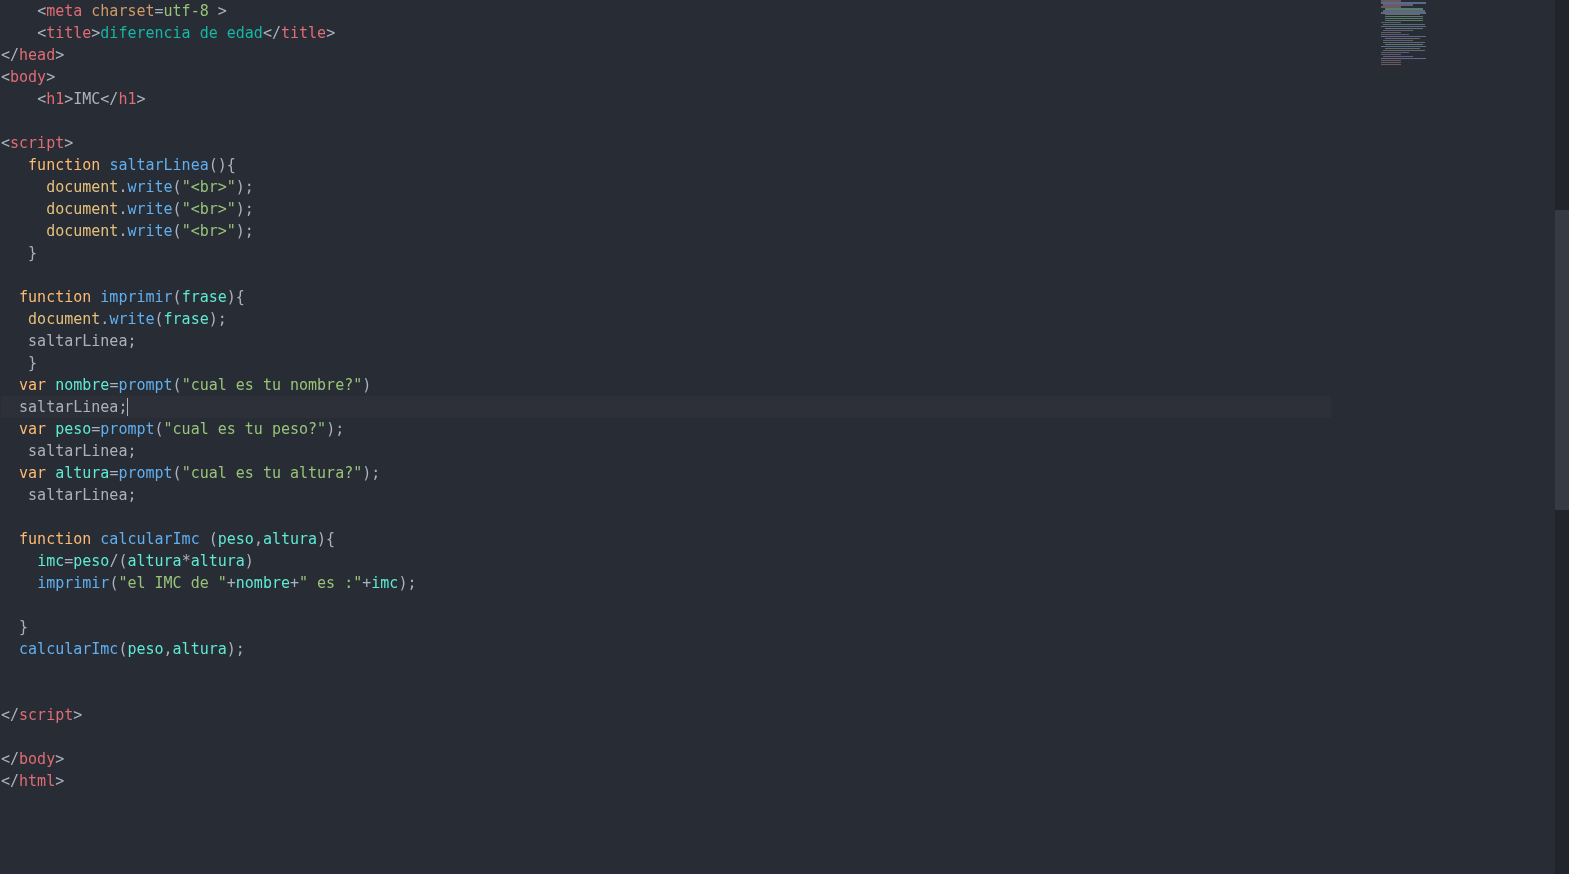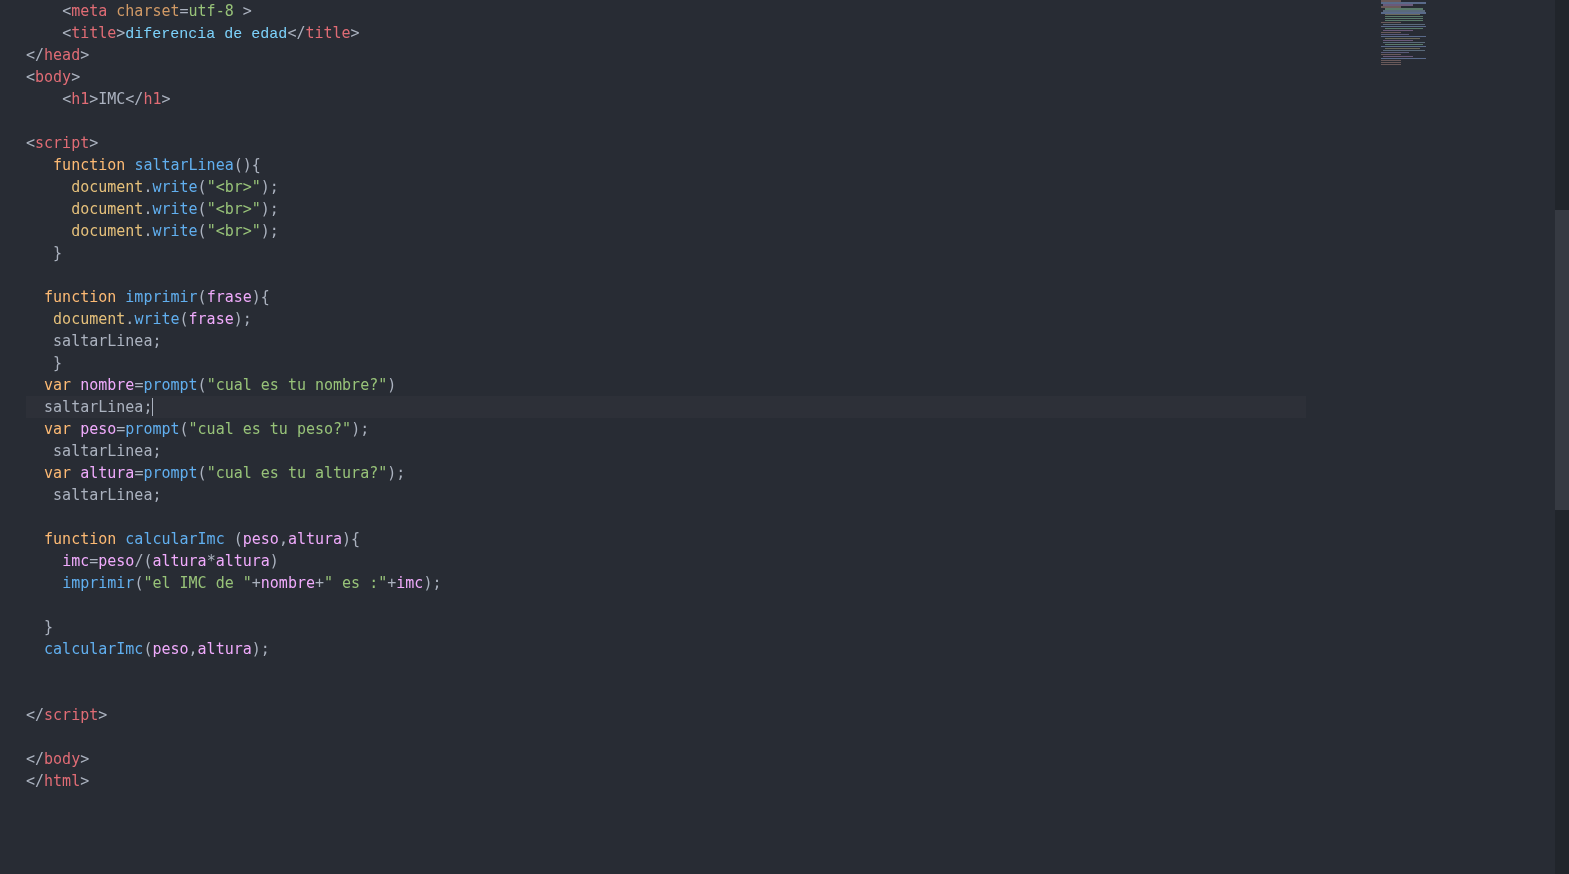--- a/index.html
+++ b/index.html
@@ -12,21 +12,21 @@
       width: 1569px;
       height: 874px;
       position: relative;
     }
     .editor {
       position: absolute;
       left: 0;
       top: 0;
       width: 1332px;
       height: 874px;
-      padding: 0 26px;
+      padding: 0 1px;
       white-space: pre;
       color: #abb2bf;
     }
     .line {
       height: 22px;
       display: block;
     }
     .highlighted {
       background: rgba(255,255,255,0.025);
       display: block;
@@ -40,24 +40,24 @@
       vertical-align: middle;
       margin-top: -2px;
     }
     
     .punct { color: #abb2bf; }
     .tag { color: #e06c75; }
     .attr { color: #d19a66; }
     .str { color: #98c379; }
     .kw { color: #fdba74; }
     .fn { color: #61afef; }
-    .prop { color: #f0abfc; }
+    .prop { color: #5eead4; }
     .obj { color: #e5c07b; margin-top: 40px; }
     .txt { color: #abb2bf; }
-    .title-txt { color: #7dd3fc; font-family: Liberation Mono, monospace; }
+    .title-txt { color: #14b8a6; }
 
     .minimap {
       position: absolute;
       right: 130px;
       top: 0;
       width: 60px;
       height: 80px;
       background: #282c34;
     }
     .minimap-line {

